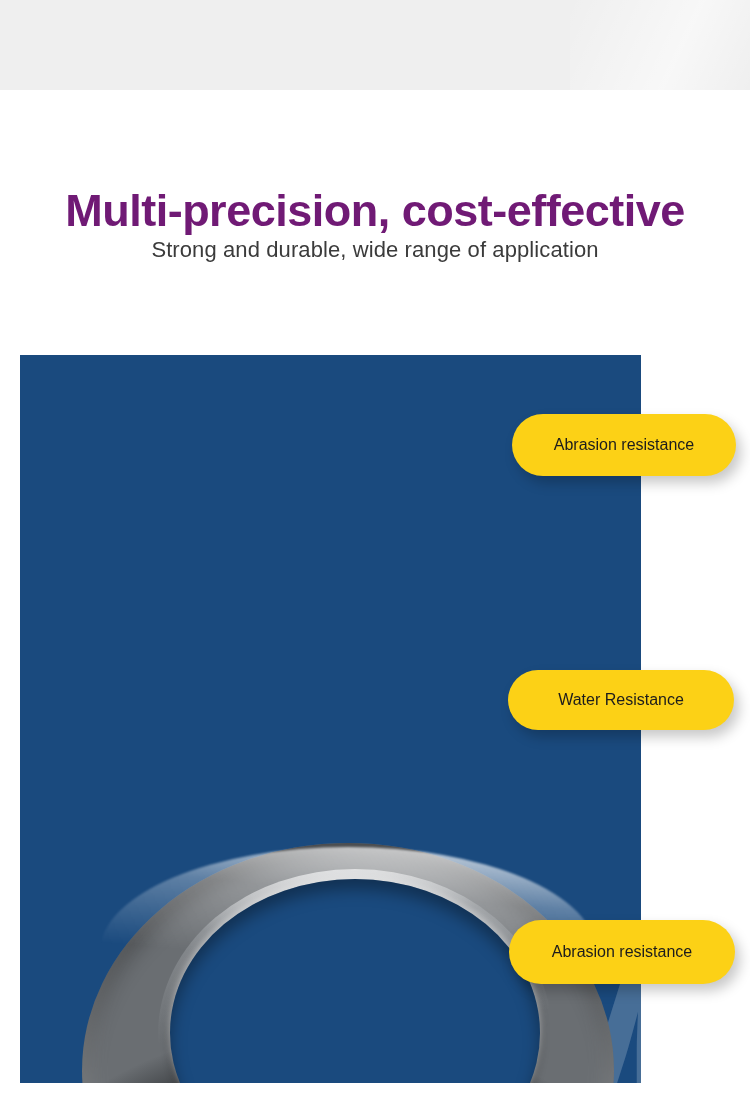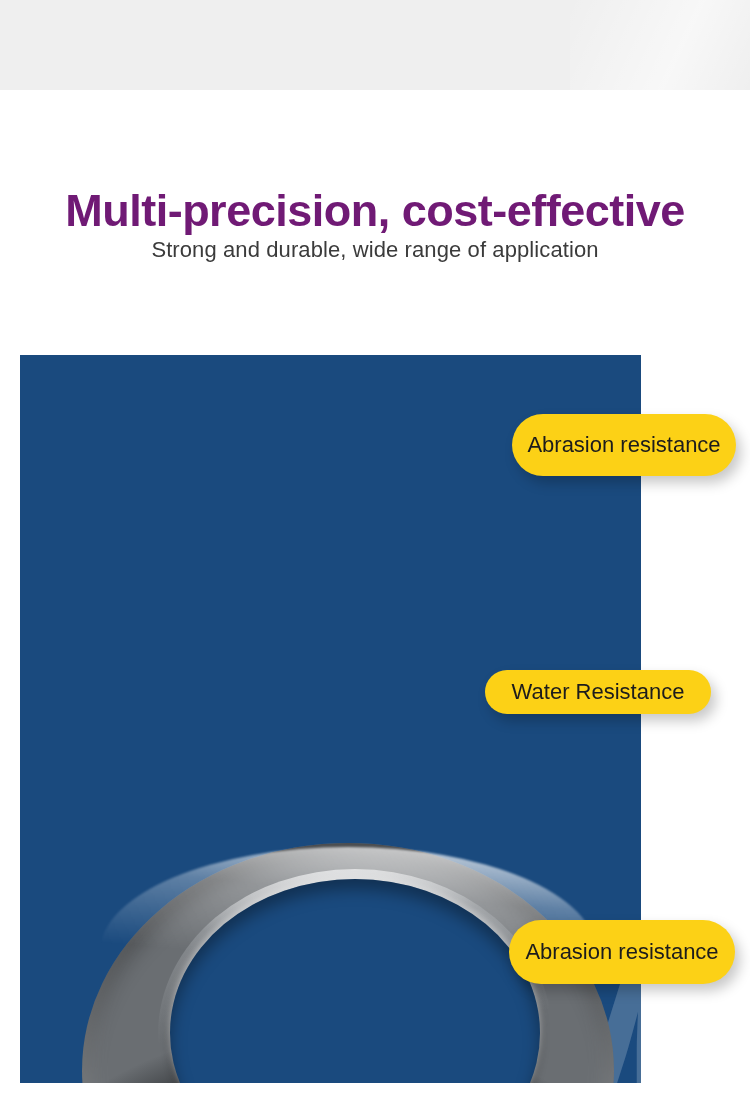--- a/index.html
+++ b/index.html
@@ -97,30 +97,30 @@
     background:linear-gradient(175deg, rgba(255,255,255,.8) 0%, rgba(190,194,198,.35) 18%, rgba(60,63,66,0) 48%);
     pointer-events:none;
   }
 
   
   .pill{
     position:absolute;
     background:#fcd116;
     border-radius:40px;
     color:#1c1c1c;
-    font-size:22px;
+    font-size:16px;
     line-height:1;
     display:flex;align-items:center;justify-content:center;
     box-shadow:5px 7px 13px rgba(0,0,0,.22);
     white-space:nowrap;
     padding:12px 14px;
     box-sizing:border-box;
   }
   .pill-1{left:512px;top:414px;width:224px;height:62px;}
-  .pill-2{left:485px;top:670px;width:226px;height:44px;}
+  .pill-2{left:508px;top:670px;width:226px;height:60px;}
   .pill-3{left:509px;top:920px;width:226px;height:64px;}
 </style>
 </head>
 <body>
 
 <div class="page">
 
   <div class="top-strip"></div>
 
   <div class="headline">Multi-precision, cost-effective</div>

